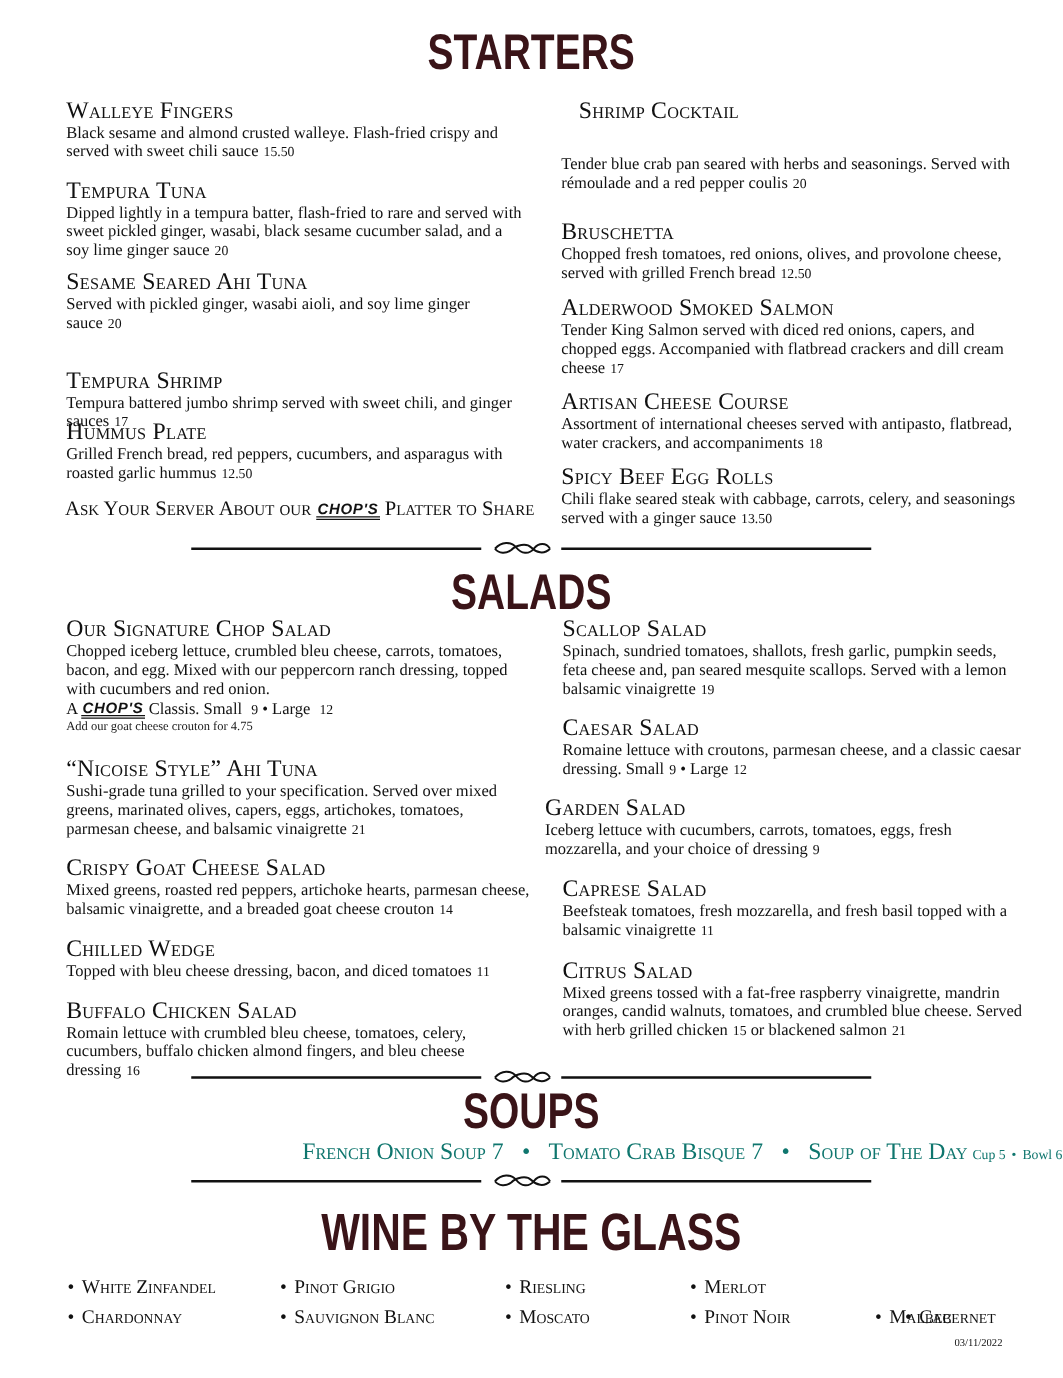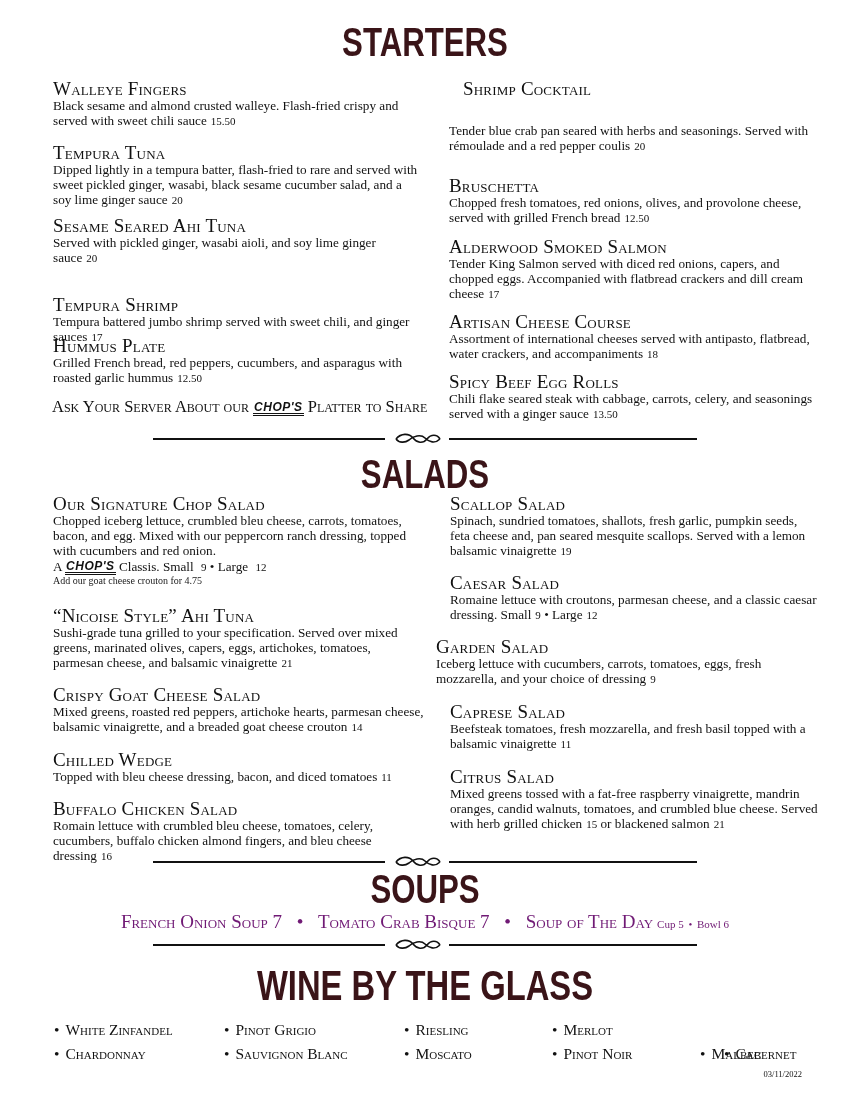--- a/index.html
+++ b/index.html
@@ -12,21 +12,21 @@
   .item { position: absolute; width: 370px; }
   .item-name { font-variant: small-caps; font-size: 19px; line-height: 19px; color: #111; letter-spacing: 0.2px; }
   .item-desc { font-size: 13.2px; line-height: 15.2px; color: #111; }
   .price { font-size: 11px; margin-left: 4px; }
   .note { font-size: 10px; line-height: 12px; }
   .divider { position: absolute; height: 14px; }
   .divider .line { position: absolute; top: 6px; height: 2px; background: #111; }
   .divider .orn { position: absolute; top: 0; width: 50px; height: 14px; }
   .chops { display: inline-block; font-family: "Liberation Sans", sans-serif; font-weight: bold; font-size: 12px; letter-spacing: 0.5px; border-bottom: 3px double #111; line-height: 11px; padding: 0 1px; vertical-align: 1px; font-style: italic; }
   .platter { position: absolute; font-variant: small-caps; font-size: 16.5px; color: #111; white-space: nowrap; }
-  .soups-line { position: absolute; left: 0; width: 850px; text-align: center; font-variant: small-caps; font-size: 19px; color: #701a75; white-space: nowrap; }
+  .soups-line { position: absolute; left: 0; width: 850px; text-align: right; font-variant: small-caps; font-size: 19px; color: #0f766e; white-space: nowrap; }
   .soups-line .sep { margin: 0 10px; }
   .soups-line .small { font-size: 11px; font-variant: normal; margin-left: 4px; }
   .wine { position: absolute; font-variant: small-caps; font-size: 15.5px; color: #111; white-space: nowrap; }
   .wine .bullet { margin-right: 6px; }
   .date { position: absolute; right: 48px; top: 1069px; font-size: 8.5px; color: #111; }
 </style>
 </head>
 <body>
 
 <div class="section-title" style="top:20px; font-size:40px;">STARTERS</div>

